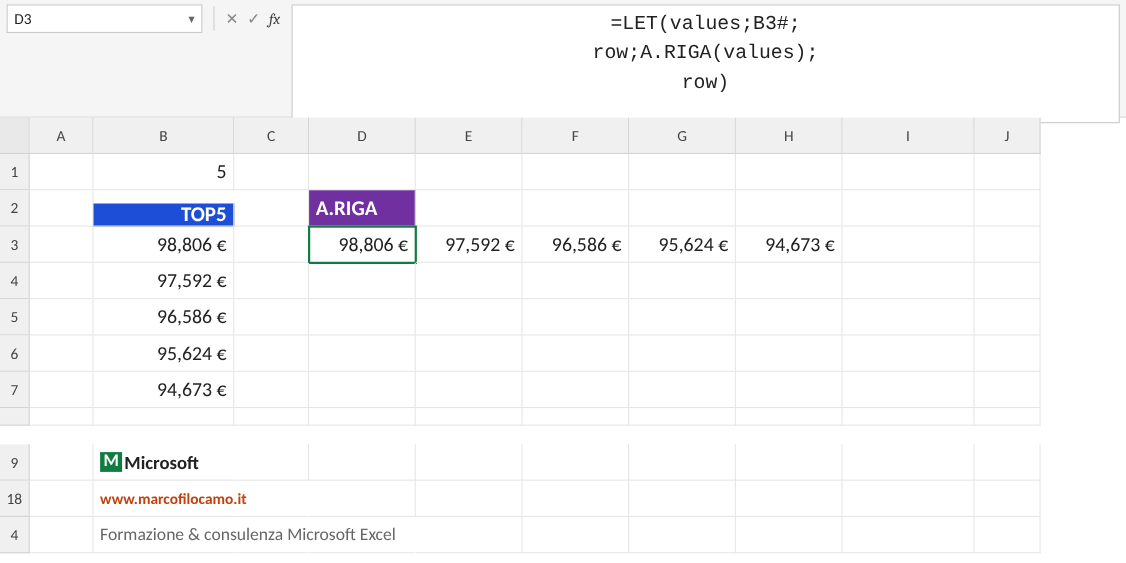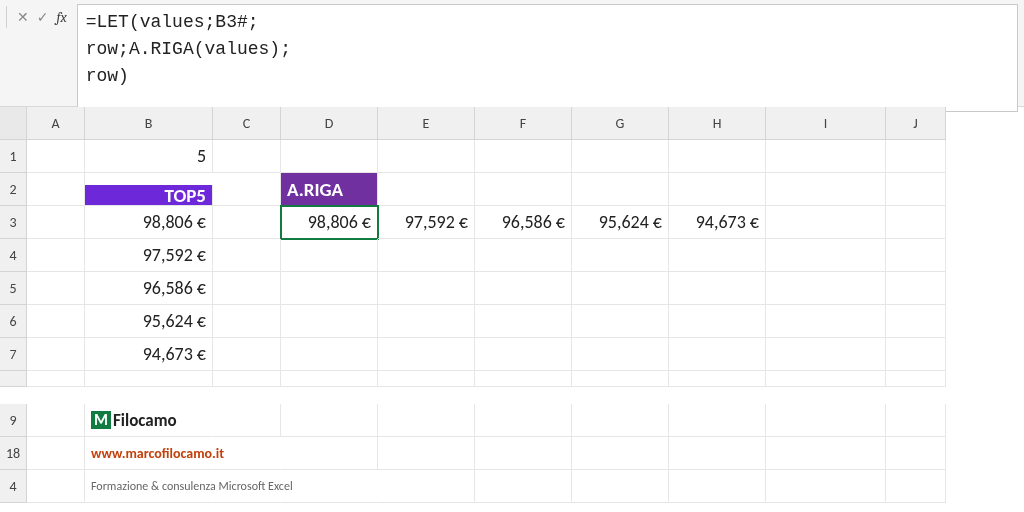--- a/index.html
+++ b/index.html
@@ -58,20 +58,21 @@
     background: #fff;
     border: 1px solid #c9c9c9;
     flex: 1;
     height: 108px;
     padding: 4px 8px;
     font-family: Consolas, 'Courier New', monospace;
     font-size: 18px;
     line-height: 1.5;
     white-space: pre;
     color: #222;
+    text-align: center;
   }
 
   .grid {
     display: grid;
     grid-template-columns: 27px 58px 128px 68px repeat(5, 97px) 120px 60px;
     grid-auto-rows: 33px;
   }
   .col-head, .row-head, .corner {
     background: #f0f0f0;
     border-right: 1px solid #d4d4d4;
@@ -89,21 +90,21 @@
     border-bottom: 1px solid #e6e6e6;
     display: flex;
     align-items: center;
     padding: 0 6px;
     font-size: 18px;
     color: #222;
     white-space: nowrap;
   }
   .num { justify-content: flex-end; }
   .hdr-top5 {
-    background: #6d28d9;
+    background: #1d4ed8;
     color: #fff;
     font-weight: bold;
     justify-content: flex-end;
     font-size: 19px;
     margin-top: 12px;
   }
   .hdr-ariga {
     background: #7030a0;
     color: #fff;
     font-weight: bold;
@@ -129,30 +130,34 @@
     display: inline-block;
     line-height: 1.1;
   }
   .link {
     color: #c2410c;
     font-weight: bold;
     font-size: 14px;
   }
   .small {
     color: #666;
-    font-size: 12px;
+    font-size: 16px;
   }
   .noborder-r { border-right: 1px solid transparent; }
   .overflow { overflow: visible; position: relative; z-index: 2; }
   .overflow span { position: relative; }
 </style>
 </head>
 <body>
 
 <div class="formula-bar">
+  <div class="name-box">
+    <span>D3</span>
+    <span class="chev">▾</span>
+  </div>
   <div class="fb-sep"></div>
   <div class="fb-icons">
     <span>✕</span>
     <span>✓</span>
     <span class="fx">fx</span>
   </div>
   <div class="formula-text"><span>=LET(values;B3#;</span>
 <span>row;A.RIGA(values);</span>
 <span>row)</span></div>
 </div>
@@ -264,21 +269,21 @@
   <div class="cell" style="height:16px"></div>
   <div class="cell" style="height:16px"></div>
   <div class="cell" style="height:16px"></div>
   <div class="cell" style="height:16px"></div>
   <div class="cell" style="height:16px"></div>
 
   <div class="row-head">9</div>
   <div class="cell"></div>
   <div class="cell logo-cell overflow noborder-r">
     <span class="logo-m">M</span>
-      <span>Filocamo</span>
+      <span>Microsoft</span>
   </div>
   <div class="cell"></div>
   <div class="cell"></div>
   <div class="cell"></div>
   <div class="cell"></div>
   <div class="cell"></div>
   <div class="cell"></div>
   <div class="cell"></div>
   <div class="cell"></div>
 

